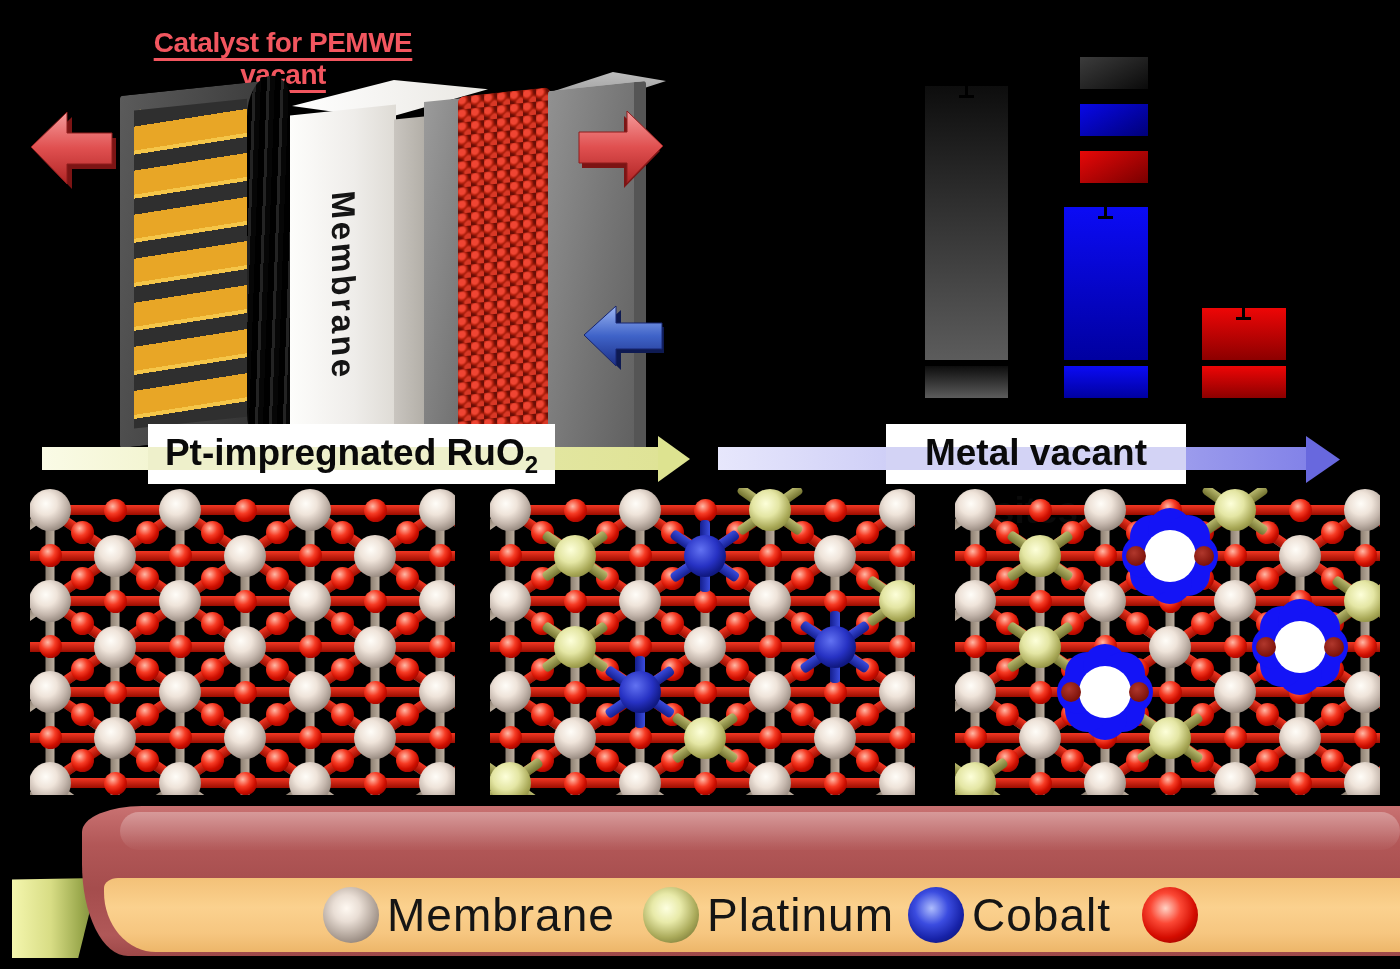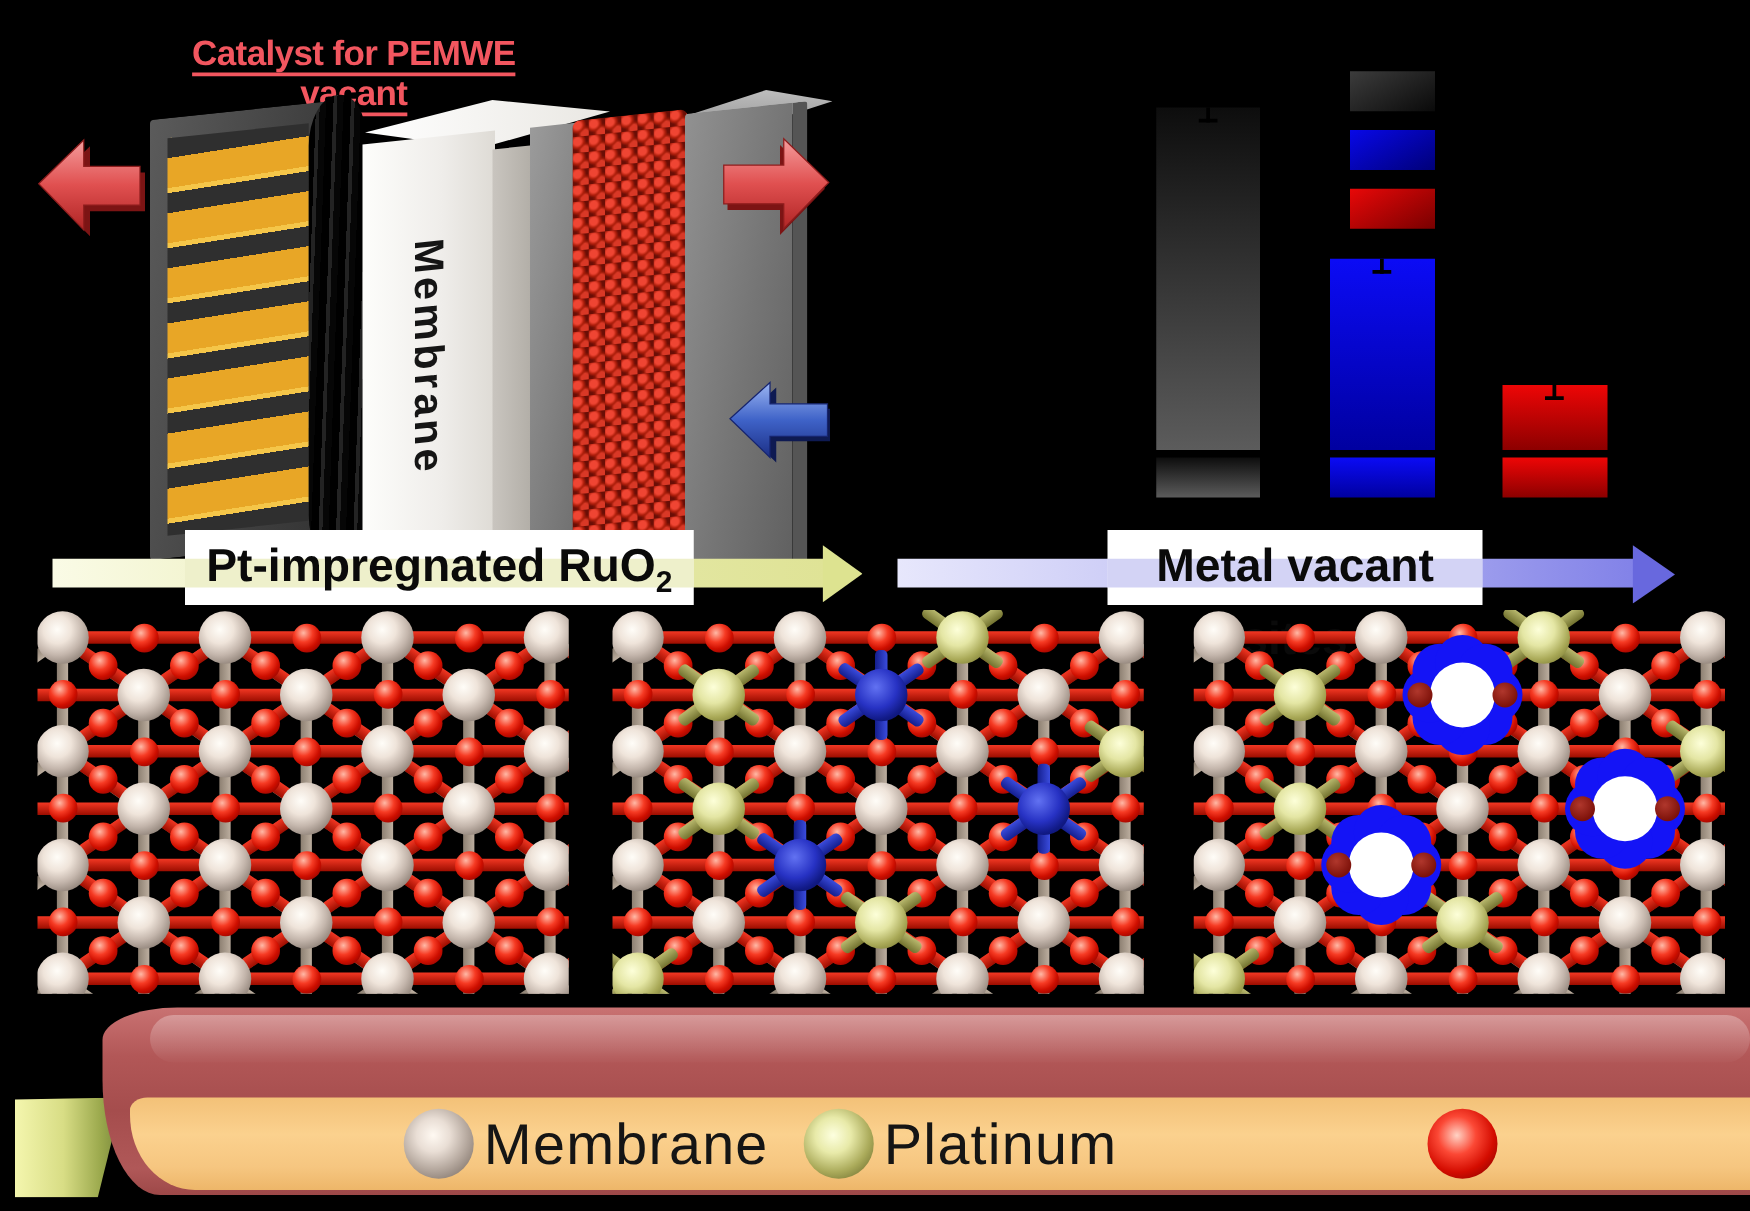--- a/index.html
+++ b/index.html
@@ -947,16 +947,20 @@
   <div id="banner-tan" class="abs"></div>
 
   <div class="leg-item" style="left:323px">
     <div class="leg-sphere sp-ru"></div>
     <div class="leg-label">Membrane</div>
   </div>
   <div class="leg-item" style="left:643px">
     <div class="leg-sphere sp-pt"></div>
     <div class="leg-label">Platinum</div>
   </div>
+  <div class="leg-item" style="left:908px">
+    <div class="leg-sphere sp-co"></div>
+    <div class="leg-label">Cobalt</div>
+  </div>
   <div class="leg-item" style="left:1142px">
     <div class="leg-sphere sp-o"></div>
   </div>
 </div>
 
 </body></html>

